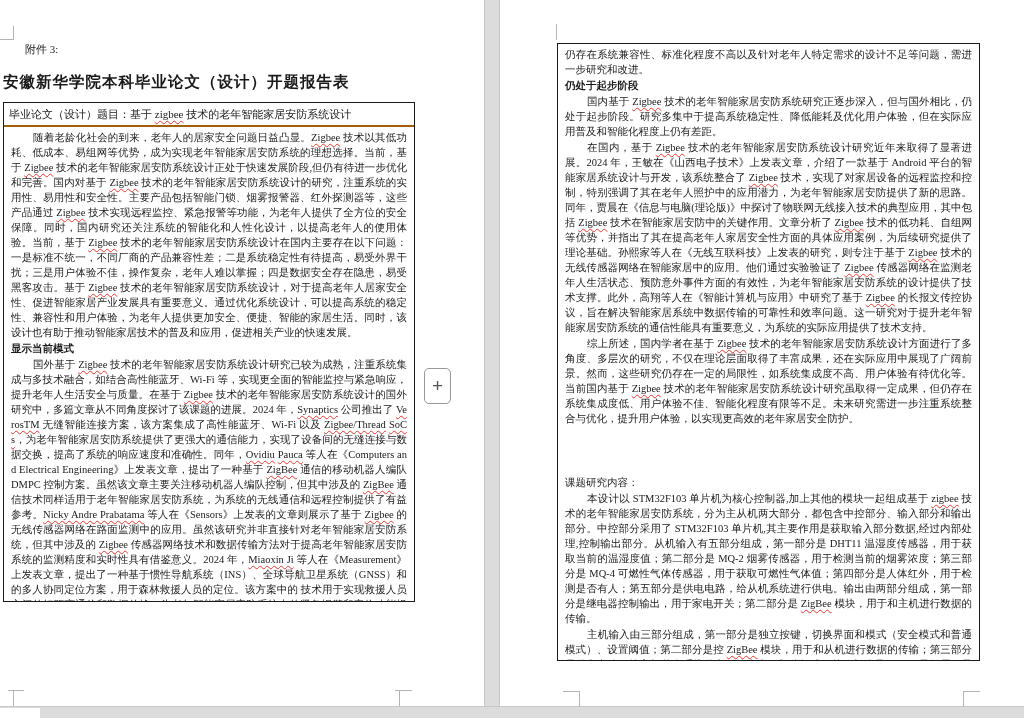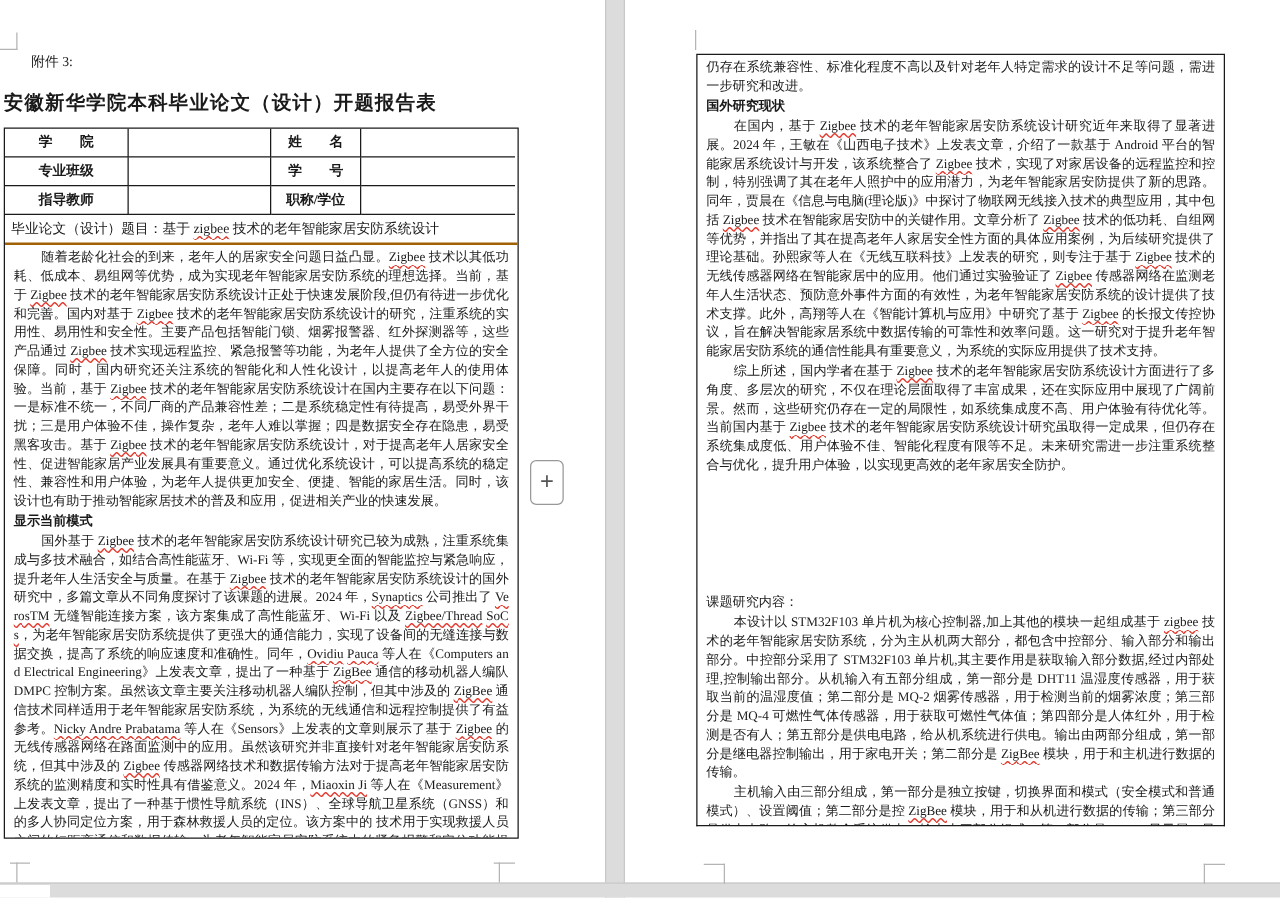--- a/index.html
+++ b/index.html
@@ -65,52 +65,37 @@
   }
 </style>
 </head>
 <body>
 
 <div class="page" id="page-left">
   <div class="attachment">附件 3:</div>
   <div class="doc-title">安徽新华学院本科毕业论文（设计）开题报告表</div>
 
   <div class="doc-table">
-    <div class="info-grid">
-      <div class="cell label">学　　院</div>
-      <div class="cell"></div>
-      <div class="cell label">姓　　名</div>
-      <div class="cell"></div>
-
-      <div class="cell label">专业班级</div>
-      <div class="cell"></div>
-      <div class="cell label">学　　号</div>
-      <div class="cell"></div>
-
-      <div class="cell label">指导教师</div>
-      <div class="cell"></div>
-      <div class="cell label">职称/学位</div>
-      <div class="cell"></div>
-    </div>
 
     <div class="topic-row">毕业论文（设计）题目：基于 <span class="sp-err">zigbee</span> 技术的老年智能家居安防系统设计</div>
 
     <div class="basis-cell">
       <p class="t indent">随着老龄化社会的到来，老年人的居家安全问题日益凸显。<span class="sp-err">Zigbee</span> 技术以其低功耗、低成本、易组网等优势，成为实现老年智能家居安防系统的理想选择。当前，基于 <span class="sp-err">Zigbee</span> 技术的老年智能家居安防系统设计正处于快速发展阶段,但仍有待进一步优化和完善。国内对基于 <span class="sp-err">Zigbee</span> 技术的老年智能家居安防系统设计的研究，注重系统的实用性、易用性和安全性。主要产品包括智能门锁、烟雾报警器、红外探测器等，这些产品通过 <span class="sp-err">Zigbee</span> 技术实现远程监控、紧急报警等功能，为老年人提供了全方位的安全保障。同时，国内研究还关注系统的智能化和人性化设计，以提高老年人的使用体验。当前，基于 <span class="sp-err">Zigbee</span> 技术的老年智能家居安防系统设计在国内主要存在以下问题：一是标准不统一，不同厂商的产品兼容性差；二是系统稳定性有待提高，易受外界干扰；三是用户体验不佳，操作复杂，老年人难以掌握；四是数据安全存在隐患，易受黑客攻击。基于 <span class="sp-err">Zigbee</span> 技术的老年智能家居安防系统设计，对于提高老年人居家安全性、促进智能家居产业发展具有重要意义。通过优化系统设计，可以提高系统的稳定性、兼容性和用户体验，为老年人提供更加安全、便捷、智能的家居生活。同时，该设计也有助于推动智能家居技术的普及和应用，促进相关产业的快速发展。</p>
       <p class="t bold">显示当前模式</p>
       <p class="t indent">国外基于 <span class="sp-err">Zigbee</span> 技术的老年智能家居安防系统设计研究已较为成熟，注重系统集成与多技术融合，如结合高性能蓝牙、Wi-Fi 等，实现更全面的智能监控与紧急响应，提升老年人生活安全与质量。在基于 <span class="sp-err">Zigbee</span> 技术的老年智能家居安防系统设计的国外研究中，多篇文章从不同角度探讨了该课题的进展。2024 年，<span class="sp-err">Synaptics</span> 公司推出了 <span class="sp-err">VerosTM</span> 无缝智能连接方案，该方案集成了高性能蓝牙、Wi-Fi 以及 <span class="sp-err">Zigbee/Thread</span> <span class="sp-err">SoCs</span>，为老年智能家居安防系统提供了更强大的通信能力，实现了设备间的无缝连接与数据交换，提高了系统的响应速度和准确性。同年，<span class="sp-err">Ovidiu</span> <span class="sp-err">Pauca</span> 等人在《Computers and Electrical Engineering》上发表文章，提出了一种基于 <span class="sp-err">ZigBee</span> 通信的移动机器人编队 DMPC 控制方案。虽然该文章主要关注移动机器人编队控制，但其中涉及的 <span class="sp-err">ZigBee</span> 通信技术同样适用于老年智能家居安防系统，为系统的无线通信和远程控制提供了有益参考。<span class="sp-err">Nicky Andre Prabatama</span> 等人在《Sensors》上发表的文章则展示了基于 <span class="sp-err">Zigbee</span> 的无线传感器网络在路面监测中的应用。虽然该研究并非直接针对老年智能家居安防系统，但其中涉及的 <span class="sp-err">Zigbee</span> 传感器网络技术和数据传输方法对于提高老年智能家居安防系统的监测精度和实时性具有借鉴意义。2024 年，<span class="sp-err">Miaoxin Ji</span> 等人在《Measurement》上发表文章，提出了一种基于惯性导航系统（INS）、全球导航卫星系统（GNSS）和  的多人协同定位方案，用于森林救援人员的定位。该方案中的  技术用于实现救援人员之间的短距离通信和数据传输，为老年智能家居安防系统中的紧急报警和定位功能提供了技术参考。综上所述，国外基于  技术的老年智能家居安防系统设计研究注重多技术融合与系统集成，通过引入高性能通信技术和智能控制算法，不断提高系统的安全性、可靠性和智能化水平。尽管国外研究已取得显著成果，但</p>
     </div>
   </div>
 </div>
 
 <div class="page" id="page-right"></div>
 
 <div class="rbox" id="box-status">
   <p class="t">仍存在系统兼容性、标准化程度不高以及针对老年人特定需求的设计不足等问题，需进一步研究和改进。</p>
-  <p class="t bold">国外研究现状</p>
+  <p class="t bold">仍处于起步阶段</p>
+  <p class="t indent">国内基于 <span class="sp-err">Zigbee</span> 技术的老年智能家居安防系统研究正逐步深入，但与国外相比，仍处于起步阶段。研究多集中于提高系统稳定性、降低能耗及优化用户体验，但在实际应用普及和智能化程度上仍有差距。</p>
   <p class="t indent">在国内，基于 <span class="sp-err">Zigbee</span> 技术的老年智能家居安防系统设计研究近年来取得了显著进展。2024 年，王敏在《山西电子技术》上发表文章，介绍了一款基于 Android 平台的智能家居系统设计与开发，该系统整合了 <span class="sp-err">Zigbee</span> 技术，实现了对家居设备的远程监控和控制，特别强调了其在老年人照护中的应用潜力，为老年智能家居安防提供了新的思路。同年，贾晨在《信息与电脑(理论版)》中探讨了物联网无线接入技术的典型应用，其中包括 <span class="sp-err">Zigbee</span> 技术在智能家居安防中的关键作用。文章分析了 <span class="sp-err">Zigbee</span> 技术的低功耗、自组网等优势，并指出了其在提高老年人家居安全性方面的具体应用案例，为后续研究提供了理论基础。孙熙家等人在《无线互联科技》上发表的研究，则专注于基于 <span class="sp-err">Zigbee</span> 技术的无线传感器网络在智能家居中的应用。他们通过实验验证了 <span class="sp-err">Zigbee</span> 传感器网络在监测老年人生活状态、预防意外事件方面的有效性，为老年智能家居安防系统的设计提供了技术支撑。此外，高翔等人在《智能计算机与应用》中研究了基于 <span class="sp-err">Zigbee</span> 的长报文传控协议，旨在解决智能家居系统中数据传输的可靠性和效率问题。这一研究对于提升老年智能家居安防系统的通信性能具有重要意义，为系统的实际应用提供了技术支持。</p>
   <p class="t indent">综上所述，国内学者在基于 <span class="sp-err">Zigbee</span> 技术的老年智能家居安防系统设计方面进行了多角度、多层次的研究，不仅在理论层面取得了丰富成果，还在实际应用中展现了广阔前景。然而，这些研究仍存在一定的局限性，如系统集成度不高、用户体验有待优化等。当前国内基于 <span class="sp-err">Zigbee</span> 技术的老年智能家居安防系统设计研究虽取得一定成果，但仍存在系统集成度低、用户体验不佳、智能化程度有限等不足。未来研究需进一步注重系统整合与优化，提升用户体验，以实现更高效的老年家居安全防护。</p>
 </div>
 
 <div class="rbox" id="box-content">
   <p class="t">课题研究内容：</p>
   <p class="t indent">本设计以 STM32F103 单片机为核心控制器,加上其他的模块一起组成基于 <span class="sp-err">zigbee</span> 技术的老年智能家居安防系统，分为主从机两大部分，都包含中控部分、输入部分和输出部分。中控部分采用了 STM32F103 单片机,其主要作用是获取输入部分数据,经过内部处理,控制输出部分。从机输入有五部分组成，第一部分是 DHT11 温湿度传感器，用于获取当前的温湿度值；第二部分是 MQ-2 烟雾传感器，用于检测当前的烟雾浓度；第三部分是 MQ-4 可燃性气体传感器，用于获取可燃性气体值；第四部分是人体红外，用于检测是否有人；第五部分是供电电路，给从机系统进行供电。输出由两部分组成，第一部分是继电器控制输出，用于家电开关；第二部分是 <span class="sp-err">ZigBee</span> 模块，用于和主机进行数据的传输。</p>
   <p class="t indent">主机输入由三部分组成，第一部分是独立按键，切换界面和模式（安全模式和普通模式）、设置阈值；第二部分是控 <span class="sp-err">ZigBee</span> 模块，用于和从机进行数据的传输；第三部分是供电电路，给主机整个系统供电。输出由三部分组成，第一部分是 OLED 显示屏，显示当前模式、温湿度、烟雾浓度和可燃性气体值以及其阈值；第二部分是 4G 模块，连接手机传输数据并通过手机进行控制家电开关和切换模式等；第三部分是蜂鸣器，用于报警。系统框图如图所示。</p>
 </div>
 

